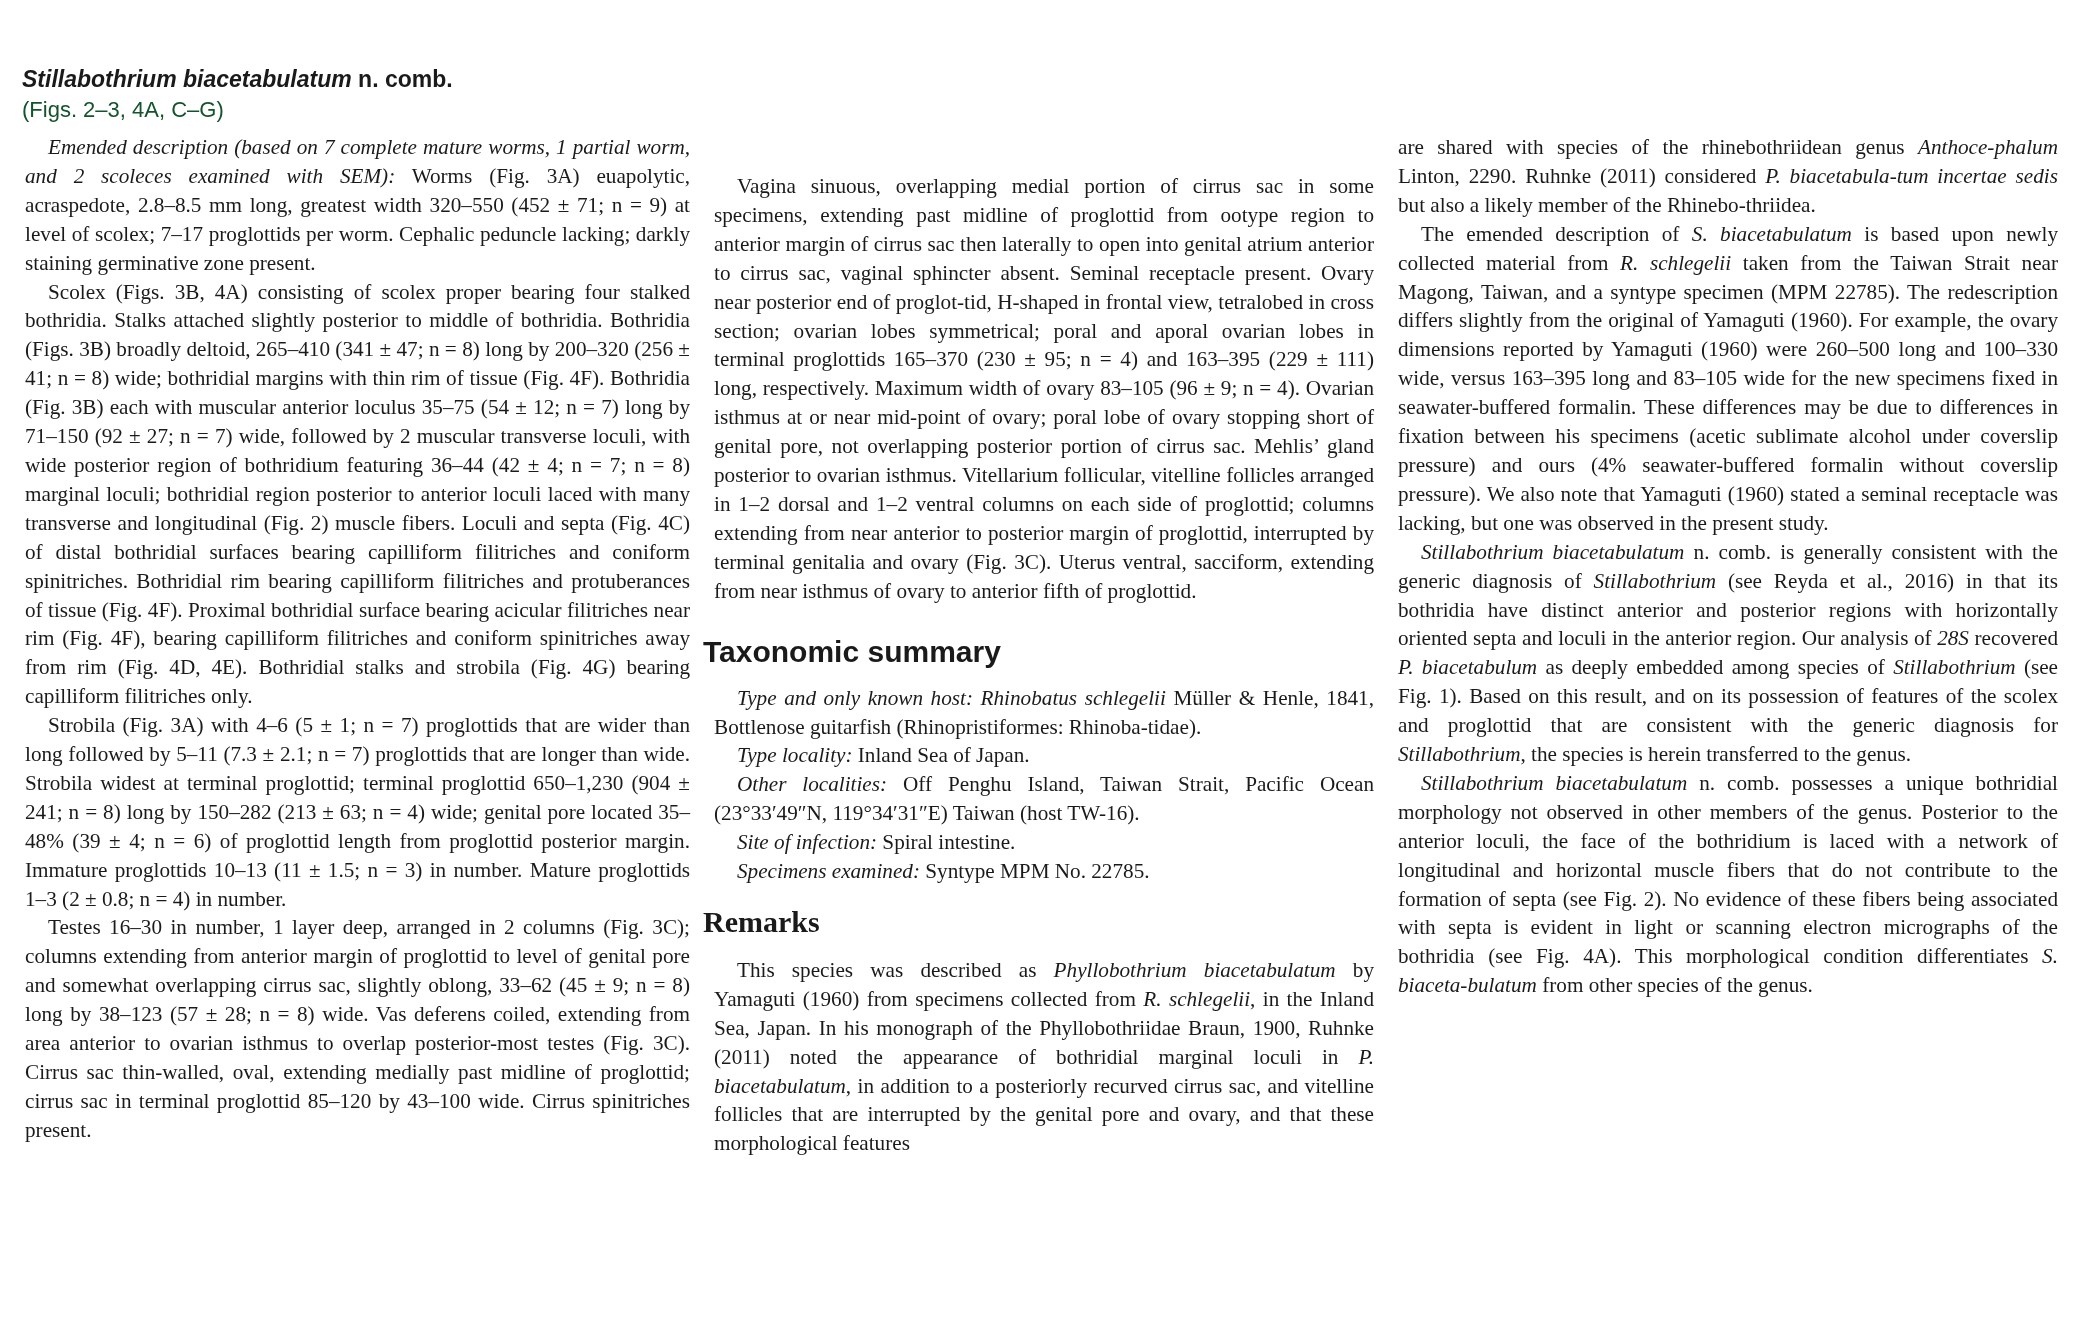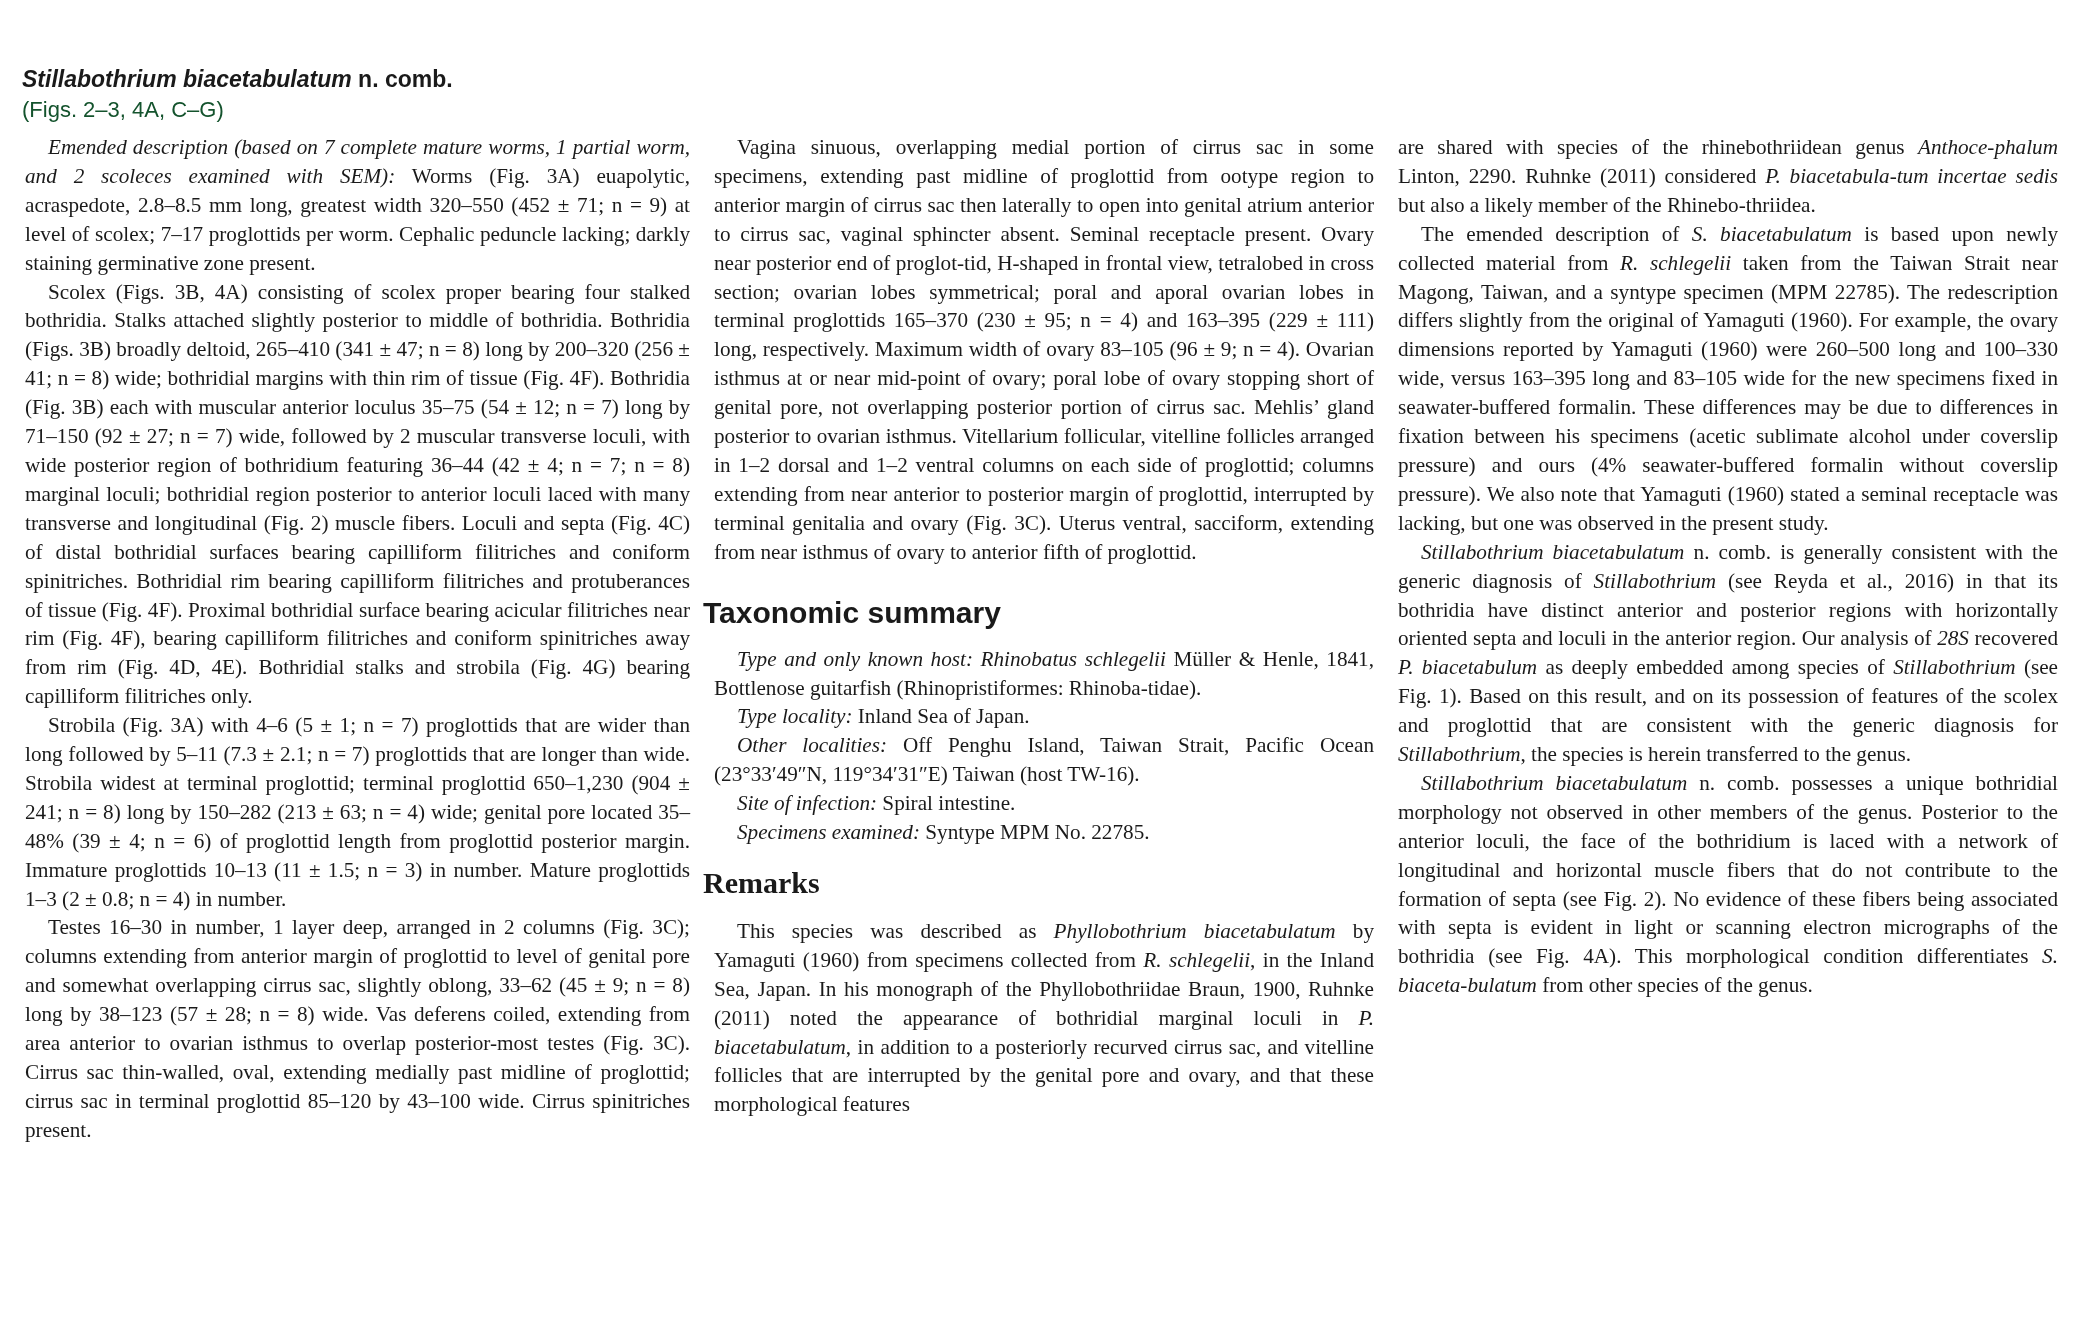--- a/index.html
+++ b/index.html
@@ -16,21 +16,21 @@
       margin-top: 40px;
     }
     .title-line { font-size: 23px; font-weight: bold; line-height: 31px; }
     .figs-line { font-size: 22px; font-weight: normal; line-height: 30px; color: #14532d; }
     .column {
       position: absolute; top: 133px; width: 665px;
       font-size: 21.2px; line-height: 28.9px;
       text-align: justify; hyphens: manual;
     }
     #col1 { left: 25px; }
-    #col2 { left: 714px; width: 660px; }
+    #col2 { left: 714px; width: 660px; margin-top: 39px; }
     #col3 { left: 1398px; width: 660px; }
     p { margin: 0; text-indent: 23px; }
     p.noindent { text-indent: 0; }
     .heading {
       font-family: "Liberation Sans", "DejaVu Sans", sans-serif;
       font-weight: bold; font-size: 30px; line-height: 28px;
       text-indent: 0; color: #1a1a1a;
     }
     .heading.tax { margin: 32px 0 18px -11px; }
     .heading.rem { margin: 22px 0 20px -11px; font-family: Liberation Serif, serif; }

